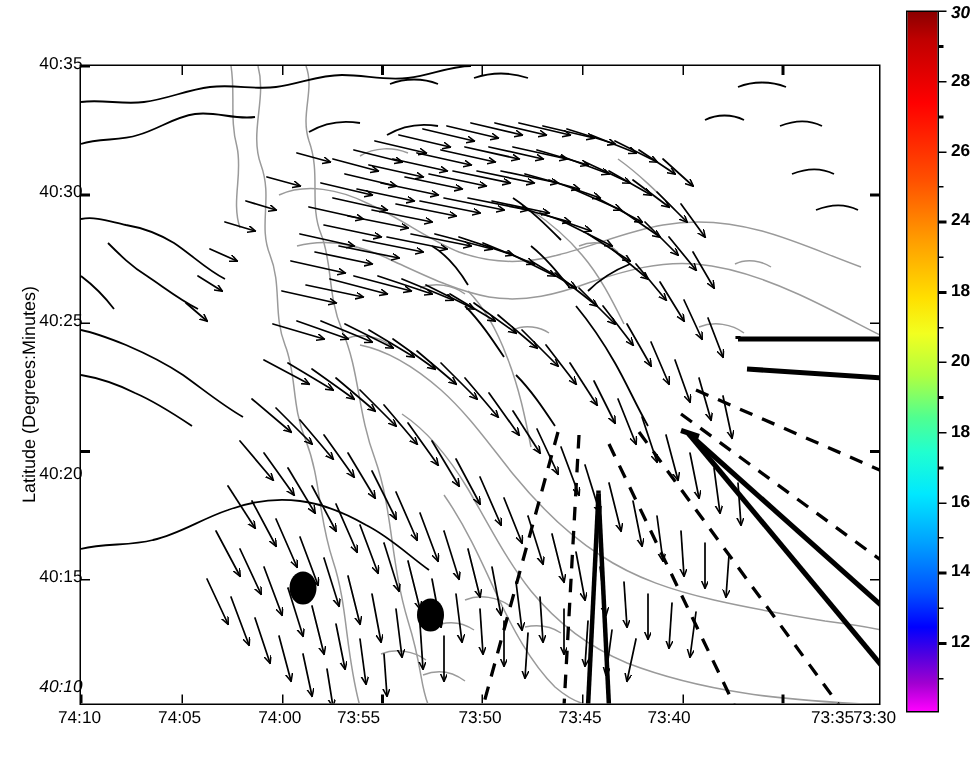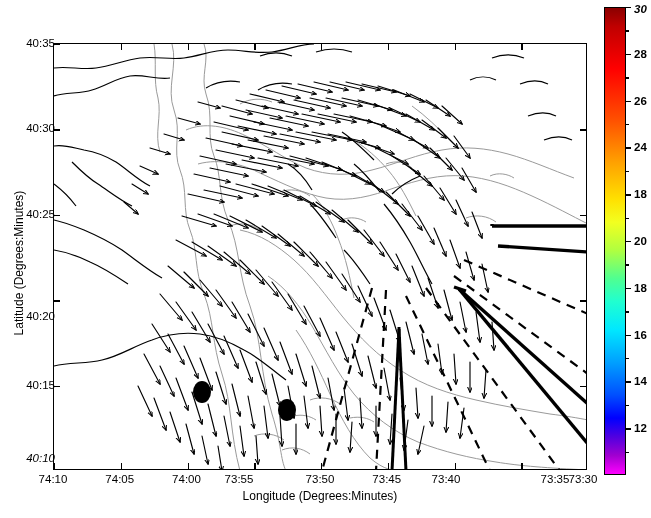--- a/index.html
+++ b/index.html
@@ -456,21 +456,20 @@
     <div class="xlab" style="left:583px;">73:30</div>
 
     <div class="ylab" style="top:43px;">40:35</div>
     <div class="ylab" style="top:128.4px;">40:30</div>
     <div class="ylab" style="top:213.8px;">40:25</div>
     <div class="ylab" style="top:316px;">40:20</div>
     <div class="ylab" style="top:384.6px;">40:15</div>
     <div class="ylab" style="top:458px;font-style:italic;">40:10</div>
   </div>
 
-  <div class="axis-title-x">Longitude (Degrees:Minutes)</div>
   <div class="axis-title-y">Latitude (Degrees:Minutes)</div>
 
   <div class="cbar-wrap">
     <div class="cbar"></div>
 
     <div class="cbtick" style="top:0px;"></div>
     <div class="cbtick" style="top:46.8px;"></div>
     <div class="cbtick" style="top:93.6px;"></div>
     <div class="cbtick" style="top:140.4px;"></div>
     <div class="cbtick" style="top:187.2px;"></div>

